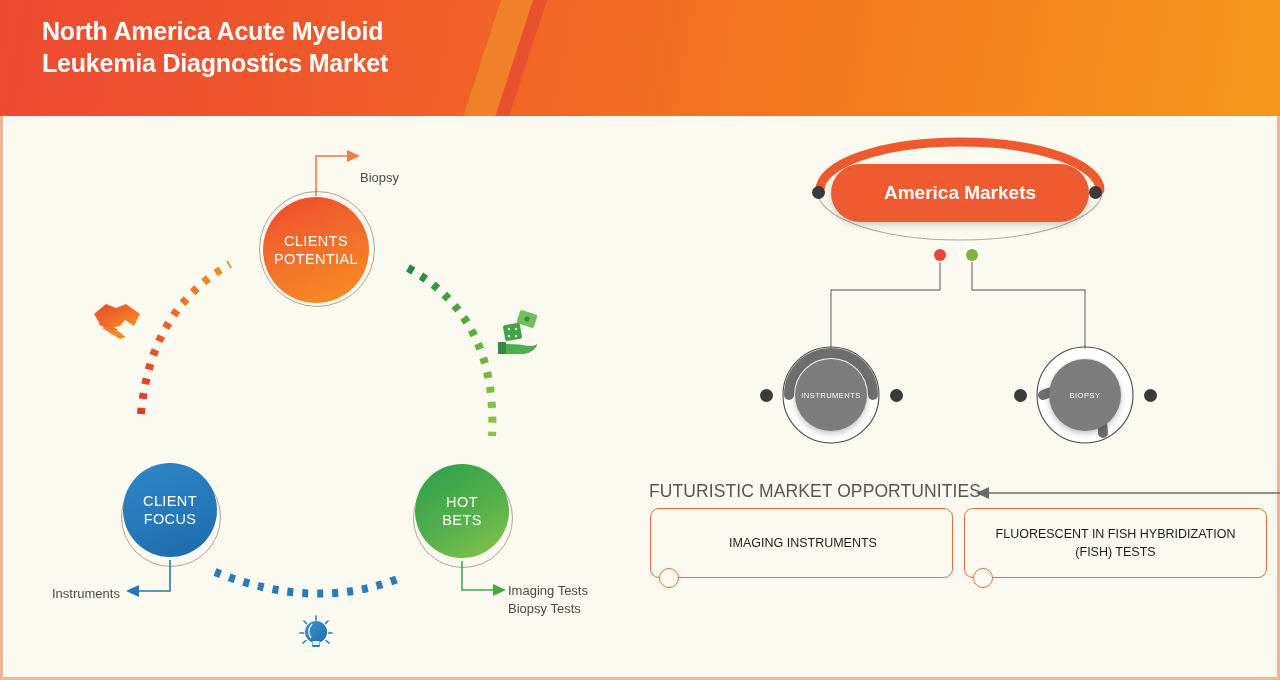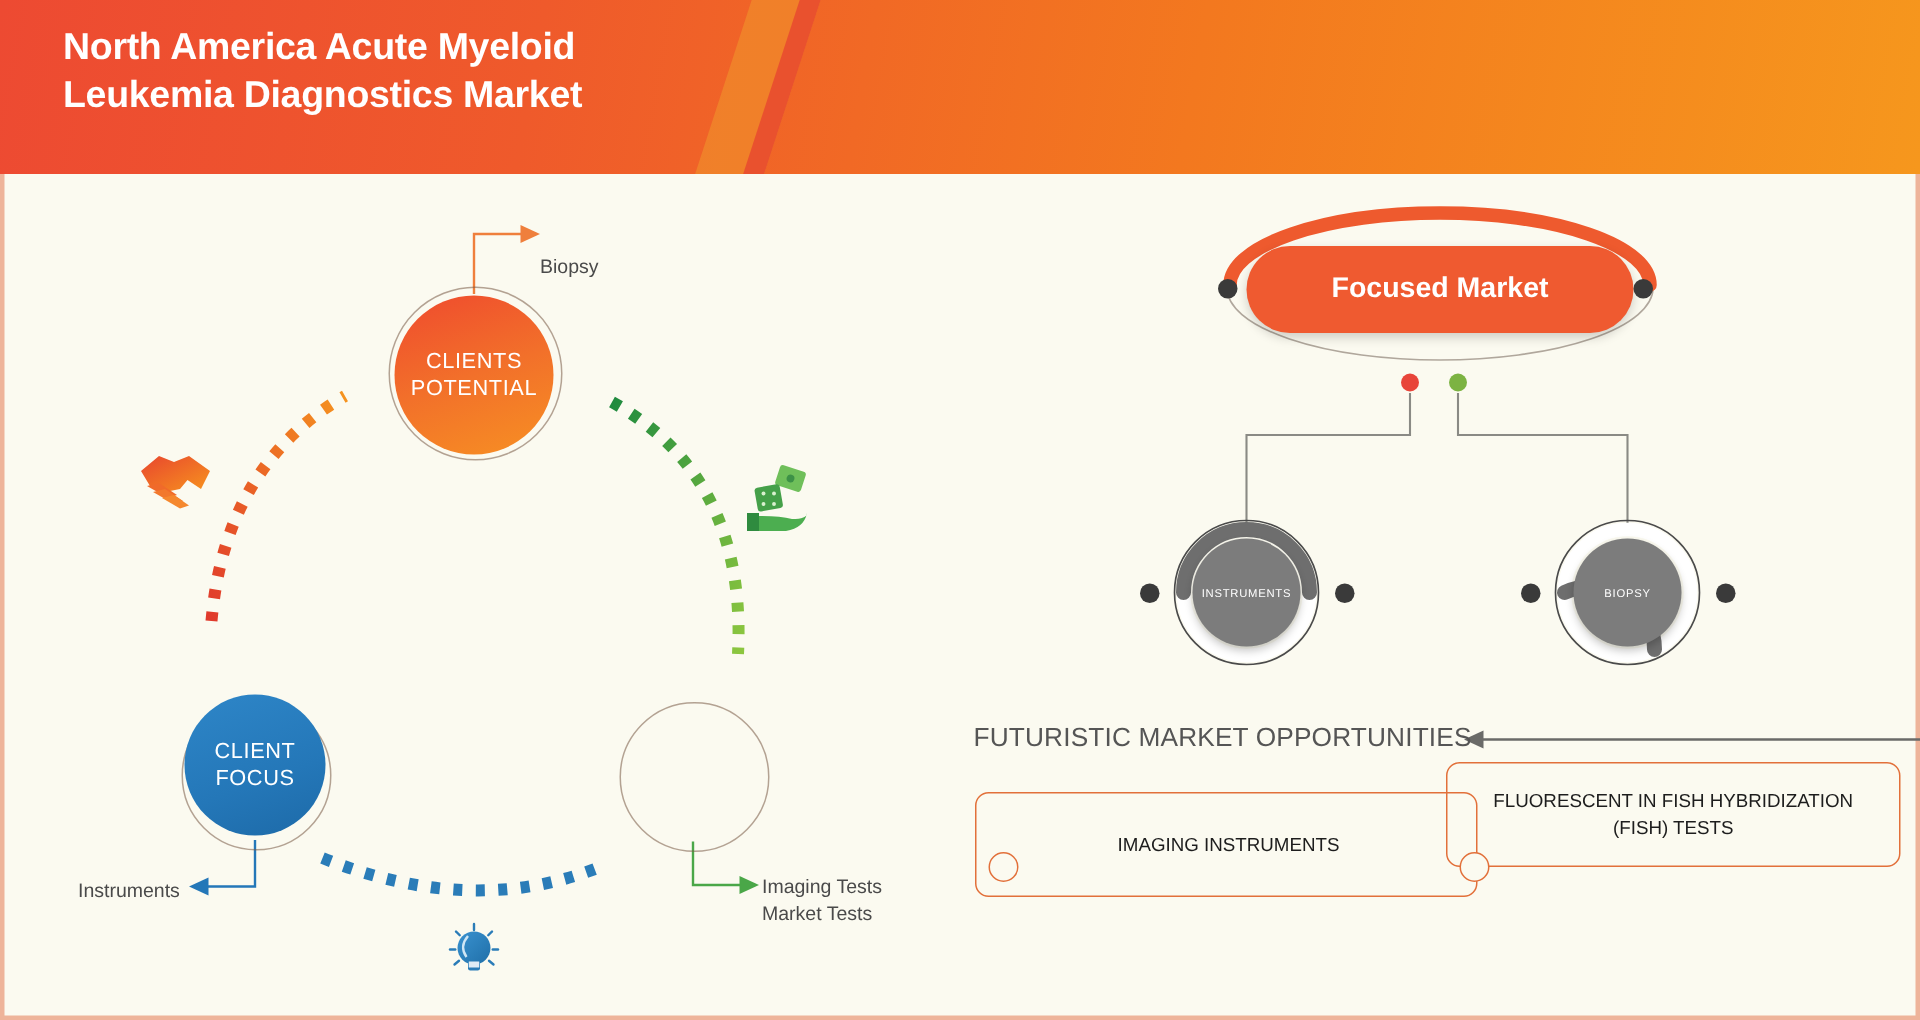--- a/index.html
+++ b/index.html
@@ -190,21 +190,21 @@
     display: flex; align-items: center; justify-content: center;
     text-align: center;
     color: #1d1d1d;
     font-size: 12.5px;
     line-height: 1.45;
     font-weight: normal;
     z-index: 3;
     box-sizing: border-box;
     padding: 0 14px;
   }
-  #opp-box-0 { left: 650px; top: 528px; width: 335px; height: 70px; padding-left: 17px; }
+  #opp-box-0 { left: 650px; top: 508px; width: 303px; height: 70px; padding-left: 17px; }
   #opp-box-1 { left: 964px; top: 508px; width: 303px; height: 70px; }
   .opp-knob {
     position: absolute;
     width: 18px; height: 18px;
     border-radius: 50%;
     border: 1.6px solid #e2703a;
     background: #fbfaf0;
     z-index: 5;
   }
   #opp-knob-0 { left: 659px; top: 568px; }
@@ -308,26 +308,32 @@
 
   <div class="ring" id="ring-focus"></div>
   <div class="bubble" id="bubble-focus">
     <span>
       <span>CLIENT</span><br>
       <span>FOCUS</span>
     </span>
   </div>
 
   <div class="ring" id="ring-hot"></div>
+  <div class="bubble" id="bubble-hot">
+    <span>
+      <span>HOT</span><br>
+      <span>BETS</span>
+    </span>
+  </div>
 
   <div class="lbl" id="lbl-biopsy">Biopsy</div>
   <div class="lbl" id="lbl-instruments">Instruments</div>
   <div class="lbl" id="lbl-tests">
     <span>Imaging Tests</span><br>
-    <span>Market Tests</span>
+    <span>Biopsy Tests</span>
   </div>
 
   <svg class="layer" viewBox="0 0 1280 680" xmlns="http://www.w3.org/2000/svg">
 
     <path d="M 818 192 A 142 48 0 0 0 1102 192" fill="none" stroke="#b0a79c" stroke-width="1.1"></path>
 
     <path d="M 820 190 A 140 48 0 0 1 1100 190" fill="none" stroke="#ee5a2e" stroke-width="9" stroke-linecap="round"></path>
 
     <path d="M 940 262 L 940 290 L 831 290 L 831 352" fill="none" stroke="#8a8a85" stroke-width="1.4"></path>
     <path d="M 972 262 L 972 290 L 1085 290 L 1085 352" fill="none" stroke="#8a8a85" stroke-width="1.4"></path>
@@ -339,21 +345,21 @@
     <circle cx="1085" cy="395" r="48" fill="none" stroke="#4a4a4a" stroke-width="1.1"></circle>
     <circle cx="1085" cy="395" r="42" fill="none" stroke="#ffffff" stroke-width="9"></circle>
     <path d="M 1043 395 A 42 42 0 0 1 1103 433" fill="none" stroke="#6e6e6e" stroke-width="10" stroke-linecap="round"></path>
 
     <path d="M 1280 493 L 988 493" fill="none" stroke="#6a6a68" stroke-width="1.6"></path>
     <polygon points="989,487 976,493 989,499" fill="#6a6a68"></polygon>
   </svg>
 
   <div class="dot-dark" style="left:812px; top:186px;"></div>
   <div class="dot-dark" style="left:1089px; top:186px;"></div>
-  <div class="pill">Focused Market</div>
+  <div class="pill">America Markets</div>
 
   <div class="small-dot" style="left:934px; top:249px; background:#e8453a;"></div>
   <div class="small-dot" style="left:966px; top:249px; background:#7cb342;"></div>
 
   <div class="dot-dark" style="left:760px; top:389px;"></div>
   <div class="dot-dark" style="left:890px; top:389px;"></div>
   <div class="dot-dark" style="left:1014px; top:389px;"></div>
   <div class="dot-dark" style="left:1144px; top:389px;"></div>
 
   <div class="gauge-core" id="gauge-core-instruments">INSTRUMENTS</div>

